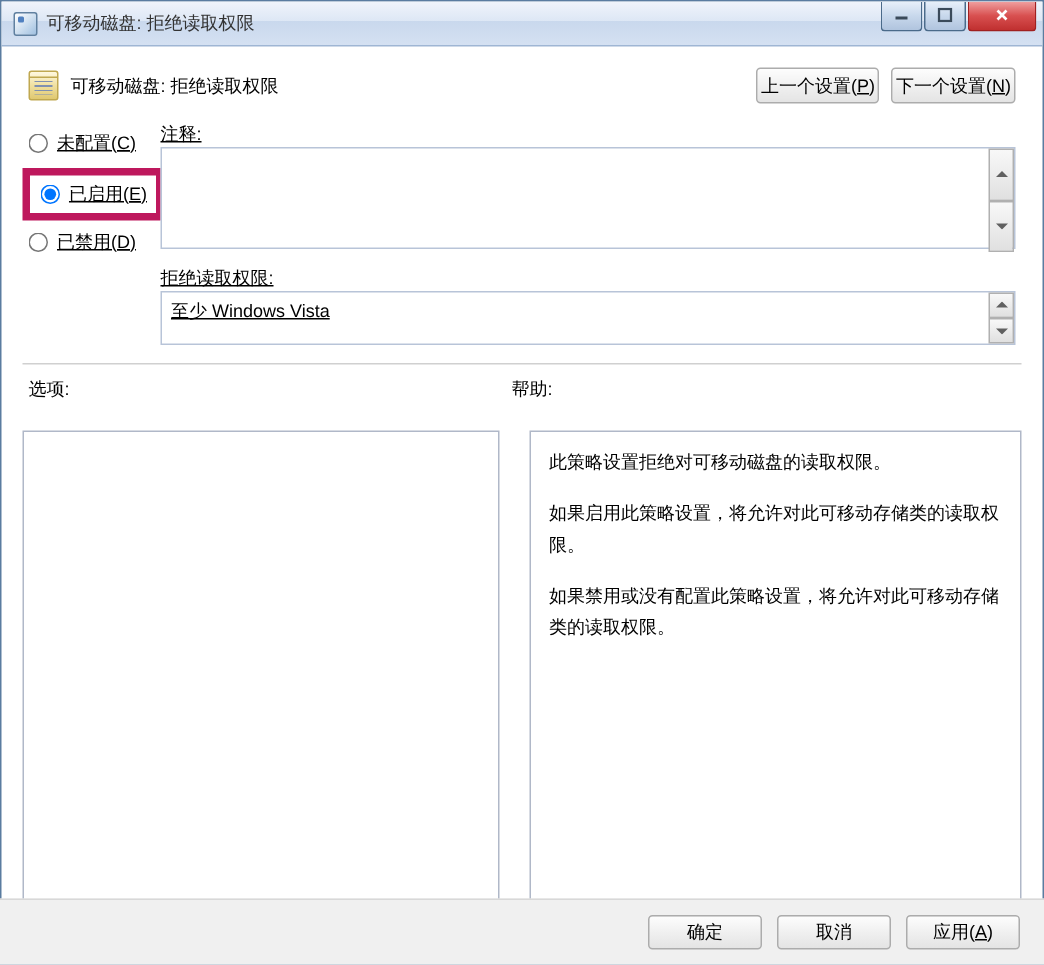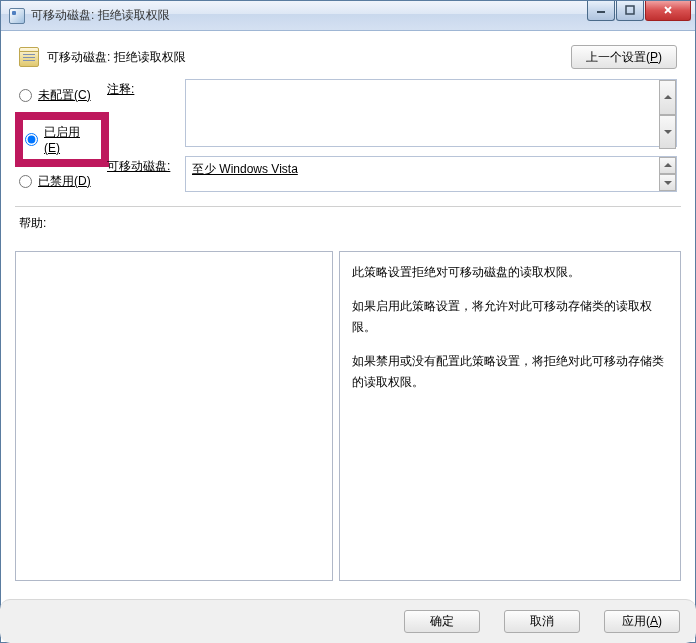--- a/index.html
+++ b/index.html
@@ -12,53 +12,53 @@
     .win-controls { display: flex; height: 20px; margin-top: -10px; }
     .win-btn { width: 28px; height: 20px; border: 1px solid #4a6a8a; border-top: none; display: flex; align-items: center; justify-content: center; background: linear-gradient(to bottom, #e8f0fa 0%, #c8d8ec 50%, #b0c4de 100%); border-radius: 0 0 3px 3px; margin-right: 1px; }
     .win-btn.close { width: 46px; background: linear-gradient(to bottom, #f0a0a0 0%, #d85050 50%, #c03030 100%); border-color: #a02020; margin-right: 4px; }
     .win-btn svg { width: 12px; height: 10px; }
     
     .header-row { display: flex; align-items: center; padding: 14px 18px 10px 18px; }
     .policy-icon { width: 20px; height: 20px; margin-right: 8px; background: linear-gradient(to bottom, #fff8e0 0%, #f0e0a0 50%, #e0c870 100%); border: 1px solid #c0a850; border-radius: 2px; position: relative; }
     .policy-icon::before { content: ""; position: absolute; top: 3px; left: 0; right: 0; height: 1px; background: #c0a850; }
     .policy-icon::after { content: ""; position: absolute; top: 6px; left: 3px; right: 3px; bottom: 3px; background: repeating-linear-gradient(to bottom, #8090b0 0, #8090b0 1px, transparent 1px, transparent 3px); }
     .policy-title { flex: 1; font-size: 12px; color: #000; }
-    .hdr-btn { height: 24px; padding: 0 14px; margin-left: 8px; background: linear-gradient(to bottom, #fdfdfd 0%, #f0f0f0 50%, #e4e4e4 100%); border: 1px solid #acacac; border-radius: 3px; font-size: 12px; cursor: pointer; }
+    .hdr-btn { height: 24px; padding: 0 2px; margin-left: 8px; background: linear-gradient(to bottom, #fdfdfd 0%, #f0f0f0 50%, #e4e4e4 100%); border: 1px solid #acacac; border-radius: 3px; font-size: 12px; cursor: pointer; }
     .hdr-btn u { text-decoration: underline; }
     
     .config-area { display: flex; padding: 0 18px 4px 18px; text-decoration: underline; }
     .radio-col { width: 88px; padding-top: 8px; }
     .radio-row { display: flex; align-items: center; margin-bottom: 10px; font-size: 12px; }
     .radio-row input { margin-right: 6px; }
-    .radio-row.highlighted { border: 8px solid #be185d; padding: 4px 6px 4px 2px; margin-left: -4px; margin-right: -2px; margin-top: -2px; margin-bottom: 6px; justify-content: flex-end; }
+    .radio-row.highlighted { border: 5px solid #be185d; padding: 4px 6px 4px 2px; margin-left: -4px; margin-right: -2px; margin-top: -2px; margin-bottom: 6px; justify-content: flex-end; }
     .radio-label u { text-decoration: underline; }
     
     .fields-col { flex: 1; }
-    .field-row { display: flex; margin-bottom: 6px; }
+    .field-row { display: flex; margin-bottom: 6px; flex-direction: column; }
     .field-label { width: 78px; padding-top: 2px; font-size: 12px; }
     .field-input-wrap { flex: 1; position: relative; }
     .comment-box { width: 100%; height: 68px; border: 1px solid #b8c4d8; background: #fff; resize: none; font-family: inherit; font-size: 12px; padding: 2px 4px; }
     .platform-box { width: 100%; height: 36px; border: 1px solid #b8c4d8; background: #fff; padding: 4px 22px 4px 6px; font-size: 12px; overflow: hidden; position: relative; }
     .spin-btns { position: absolute; right: 1px; top: 1px; bottom: 1px; width: 17px; display: flex; flex-direction: column; }
     .spin-btn { flex: 1; background: linear-gradient(to bottom, #f8f8f8, #e0e0e0); border: 1px solid #b0b0b0; display: flex; align-items: center; justify-content: center; cursor: pointer; }
     .spin-btn svg { width: 8px; height: 5px; }
     
     .divider { height: 1px; background: #d0d0d0; margin: 2px 14px 0 14px; }
     
     .labels-row { display: flex; padding: 8px 18px 4px 18px; }
     .labels-row .lbl { font-size: 12px; }
     .labels-row .lbl.opts { width: 322px; }
     
-    .panels-row { display: flex; padding: 15px 14px 8px 14px; gap: 6px; }
+    .panels-row { display: flex; padding: 15px 14px 8px 14px; gap: 20px; }
     .panel { border: 1px solid #b0b8c8; background: #fff; height: 330px; padding: 10px 12px; font-size: 12px; line-height: 1.7; overflow: hidden; }
     .panel.options { width: 318px; }
     .panel.help { flex: 1; }
     .panel.help p { margin-bottom: 14px; }
     
-    .footer { position: absolute; bottom: 0; left: 0; right: 0; height: 44px; border-top: 1px solid #d8d8d8; background: #f0f0f0; display: flex; align-items: center; justify-content: flex-end; padding: 0 16px; gap: 24px; border-radius: 10px; }
+    .footer { position: absolute; bottom: 0; left: 0; right: 0; height: 44px; border-top: 1px solid #d8d8d8; background: #f0f0f0; display: flex; align-items: center; justify-content: flex-end; padding: 0 16px; gap: 10px; }
     .ftr-btn { height: 23px; min-width: 76px; padding: 0 14px; background: linear-gradient(to bottom, #fdfdfd 0%, #f0f0f0 50%, #e4e4e4 100%); border: 1px solid #acacac; border-radius: 3px; font-size: 12px; cursor: pointer; }
     .ftr-btn u { text-decoration: underline; }
   </style>
 </head>
 <body>
 
 <div class="titlebar">
   <div class="titlebar-icon"></div>
   <div class="titlebar-text">可移动磁盘: 拒绝读取权限</div>
   <div class="win-controls">
@@ -77,20 +77,21 @@
           <path d="M3 2 L9 8 M9 2 L3 8" stroke="#fff" stroke-width="1.8"></path>
         </svg>
     </div>
   </div>
 </div>
 
 <div class="header-row">
   <div class="policy-icon"></div>
   <div class="policy-title">可移动磁盘: 拒绝读取权限</div>
   <button class="hdr-btn"><span>上一个设置(<u>P</u>)</span></button>
+  <button class="hdr-btn"><span>下一个设置(<u>N</u>)</span></button>
 </div>
 
 <div class="config-area">
   <div class="radio-col">
     <label class="radio-row">
       <input type="radio" name="state" style="">
       <span class="radio-label">未配置(<u>C</u>)</span>
     </label>
     <label class="radio-row highlighted">
       <input type="radio" name="state" checked="" style="">
@@ -114,21 +115,21 @@
             </div>
           <div class="spin-btn">
               <svg viewBox="0 0 8 5">
                 <path d="M0 1 L4 5 L8 1 Z" fill="#606060"></path>
               </svg>
             </div>
         </div>
       </div>
     </div>
     <div class="field-row">
-      <div class="field-label">可移动磁盘:</div>
+      <div class="field-label">拒绝读取权限:</div>
       <div class="field-input-wrap">
         <div class="platform-box">至少 Windows Vista</div>
         <div class="spin-btns">
           <div class="spin-btn">
               <svg viewBox="0 0 8 5">
                 <path d="M0 4 L4 0 L8 4 Z" fill="#606060"></path>
               </svg>
             </div>
           <div class="spin-btn">
               <svg viewBox="0 0 8 5">
@@ -137,29 +138,30 @@
             </div>
         </div>
       </div>
     </div>
   </div>
 </div>
 
 <div class="divider"></div>
 
 <div class="labels-row">
+  <div class="lbl opts">选项:</div>
   <div class="lbl">帮助:</div>
 </div>
 
 <div class="panels-row">
   <div class="panel options"></div>
   <div class="panel help">
     <p>此策略设置拒绝对可移动磁盘的读取权限。</p>
     <p>如果启用此策略设置，将允许对此可移动存储类的读取权限。</p>
-    <p>如果禁用或没有配置此策略设置，将拒绝对此可移动存储类的读取权限。</p>
+    <p>如果禁用或没有配置此策略设置，将允许对此可移动存储类的读取权限。</p>
   </div>
 </div>
 
 <div class="footer">
   <button class="ftr-btn">确定</button>
   <button class="ftr-btn">取消</button>
   <button class="ftr-btn">应用(<u>A</u>)</button>
 </div>
 
 </body></html>

